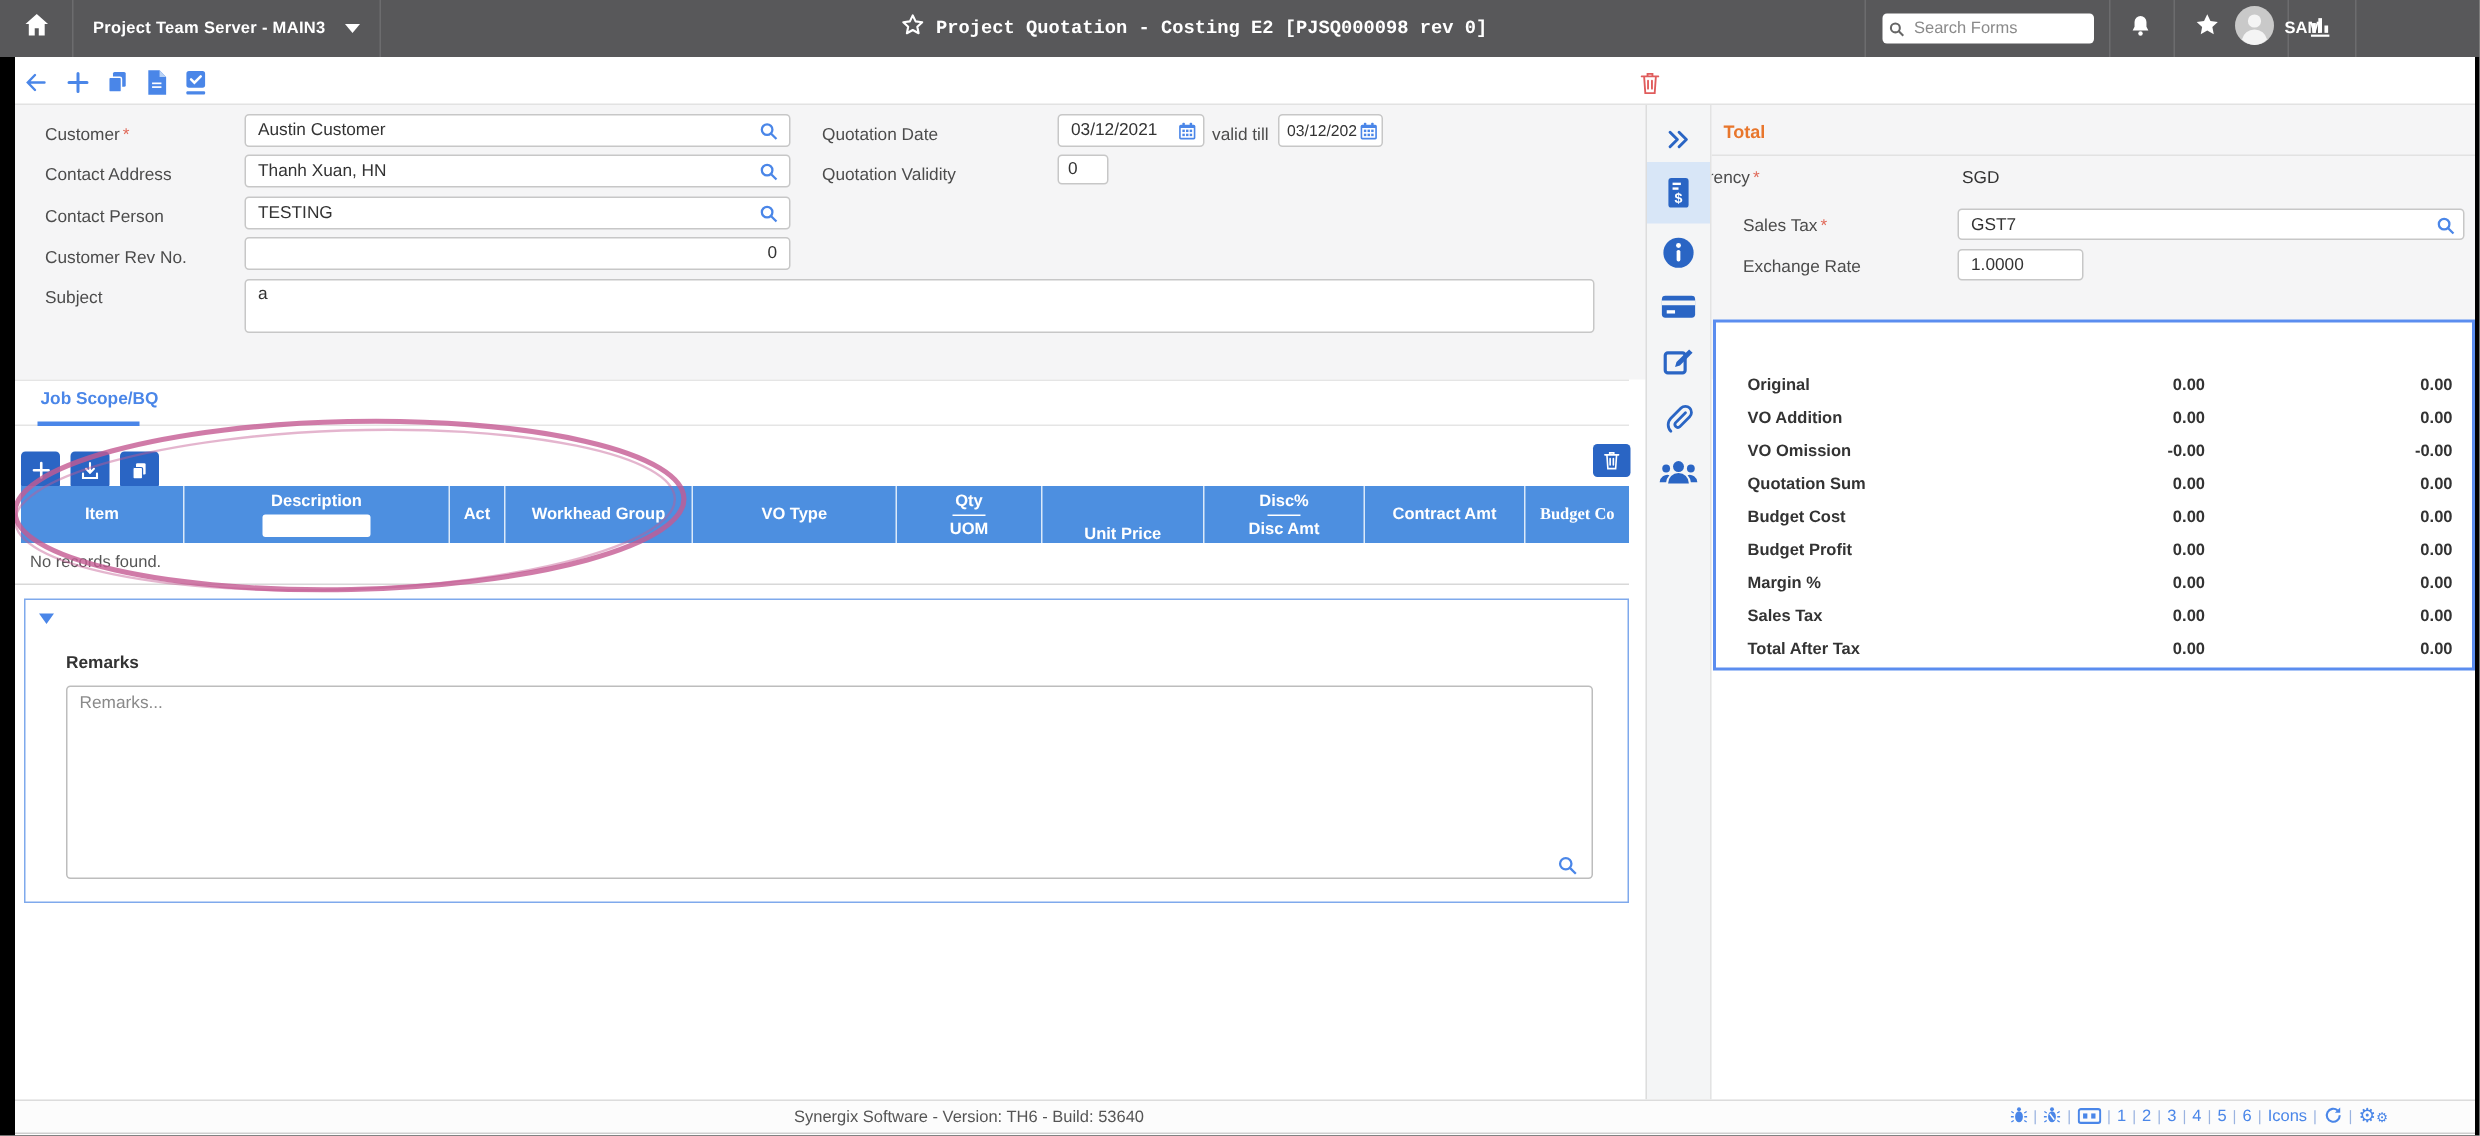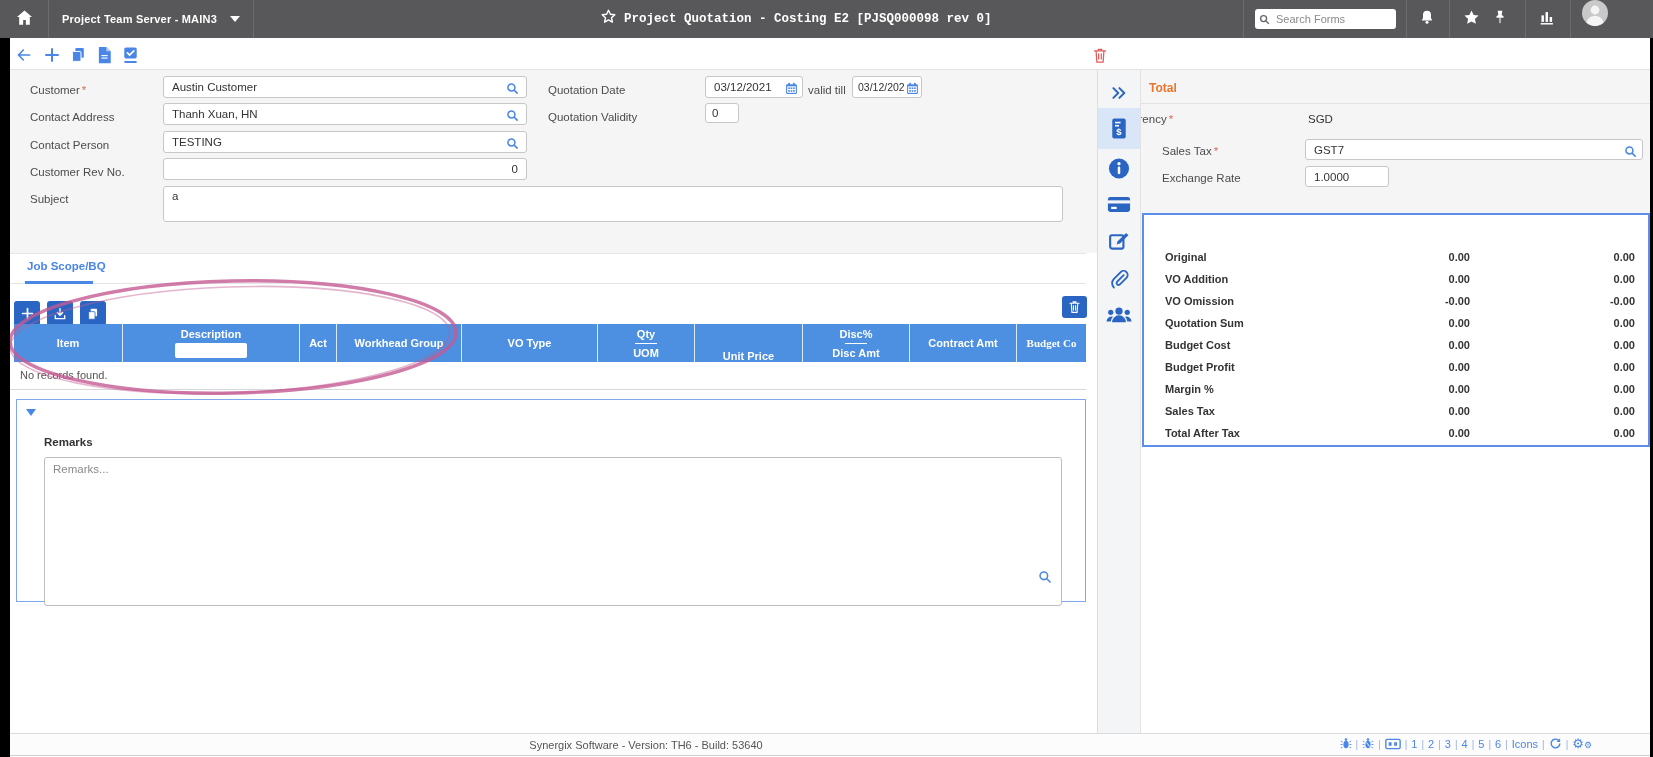--- a/index.html
+++ b/index.html
@@ -43,21 +43,21 @@
         display:flex;flex-direction:column;align-items:center;justify-content:center;box-sizing:border-box;}
   .gcol:last-child{border-right:none;font-family:Liberation Serif, serif;}
   .gsep{width:22px;height:1px;background:#fff;margin:3px 0;}
   .gfilter{width:68px;height:13px;border:none;border-radius:2px;margin-top:3px;outline:none;}
   .empty-row{position:absolute;left:20px;top:369px;font-size:11px;color:#555;z-index:2;}
   .row-border{position:absolute;left:10px;top:389px;width:1076px;height:1px;background:#d8d8d8;z-index:2;}
   
   .remarks-panel{position:absolute;left:16px;top:399px;width:1070px;height:203px;border:1.5px solid #7fa9ec;background:#fff;box-sizing:border-box;z-index:2;}
   .collapse-caret{position:absolute;left:26px;top:409px;width:0;height:0;border-left:5px solid transparent;border-right:5px solid transparent;border-top:7px solid #4a86e8;z-index:3;cursor:pointer;}
   .remarks-label{position:absolute;left:44px;top:436px;font-size:11.5px;font-weight:bold;color:#333;z-index:3;}
-  .remarks-ta{position:absolute;left:44px;top:457px;width:1018px;height:149px;border:1px solid #bdbdbd;border-radius:3px;
+  .remarks-ta{position:absolute;left:44px;top:457px;width:1018px;height:129px;border:1px solid #bdbdbd;border-radius:3px;
         font-size:11.5px;color:#333;padding:5px 8px;box-sizing:border-box;resize:none;outline:none;z-index:3;font-family:"Liberation Sans",sans-serif;}
   .remarks-ta::placeholder,.tinput::placeholder,.searchbox input::placeholder{color:#8a8a8a;}
   
   .annotation{position:absolute;left:2px;top:274px;z-index:40;pointer-events:none;}
   
   .sidebar{position:absolute;left:1097px;top:70px;width:44px;height:663px;background:#f4f5f6;border-left:1px solid #ddd;border-right:1px solid #e3e3e3;box-sizing:border-box;z-index:5;}
   .sb-active{position:absolute;left:0;top:38px;width:100%;height:41px;background:#d8e6f7;}
   .sbi{position:absolute;left:50%;transform:translateX(-50%);display:flex;align-items:center;justify-content:center;cursor:pointer;}
   
   .total-title{position:absolute;left:1149px;top:81px;font-size:12px;font-weight:bold;color:#e8762c;z-index:2;}
@@ -148,21 +148,21 @@
             <g fill="#fff">
               <rect x="5" y="9" width="3" height="8"></rect>
               <rect x="10" y="5" width="3" height="12"></rect>
               <rect x="15" y="11" width="3" height="6"></rect>
               <rect x="4" y="18.4" width="15" height="1.8"></rect>
             </g>
           </svg>
       </span>
     </div>
     <div class="tbdiv" style="left:1570px;"></div>
-    <div class="tbsec" style="left:1582px;gap:7px;flex-direction:column;">
+    <div class="tbsec" style="left:1490px;gap:7px;">
       <span>
         <svg width="26" height="26" viewBox="0 0 26 26">
             <circle cx="13" cy="13" r="13" fill="#c9c9c9"></circle>
             <circle cx="13" cy="10" r="4.4" fill="#f4f4f4"></circle>
             <path fill="#f4f4f4" d="M4.6 22.4a8.6 8.6 0 0 1 16.8 0A12.9 12.9 0 0 1 13 26a12.9 12.9 0 0 1-8.4-3.6z"></path>
           </svg>
       </span>
       <span class="user-name">SAM</span>
     </div>
   </header>

